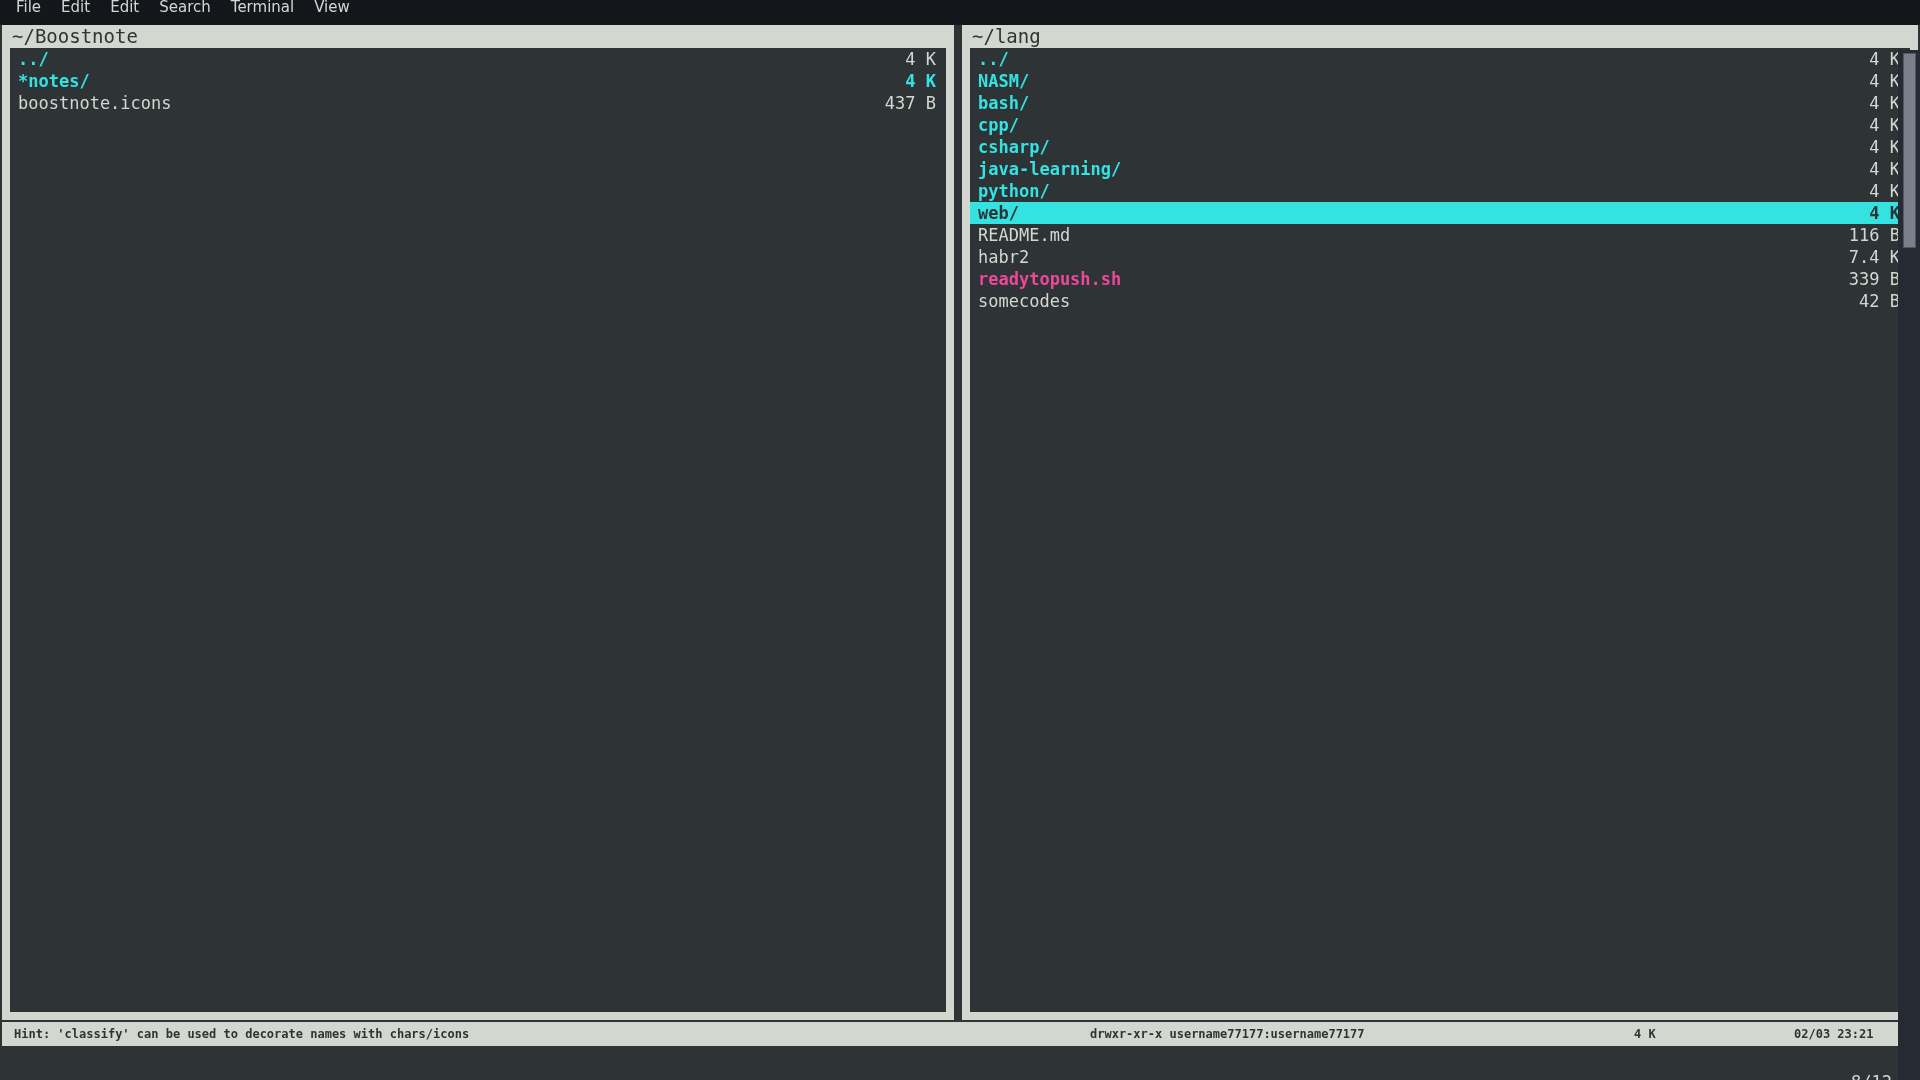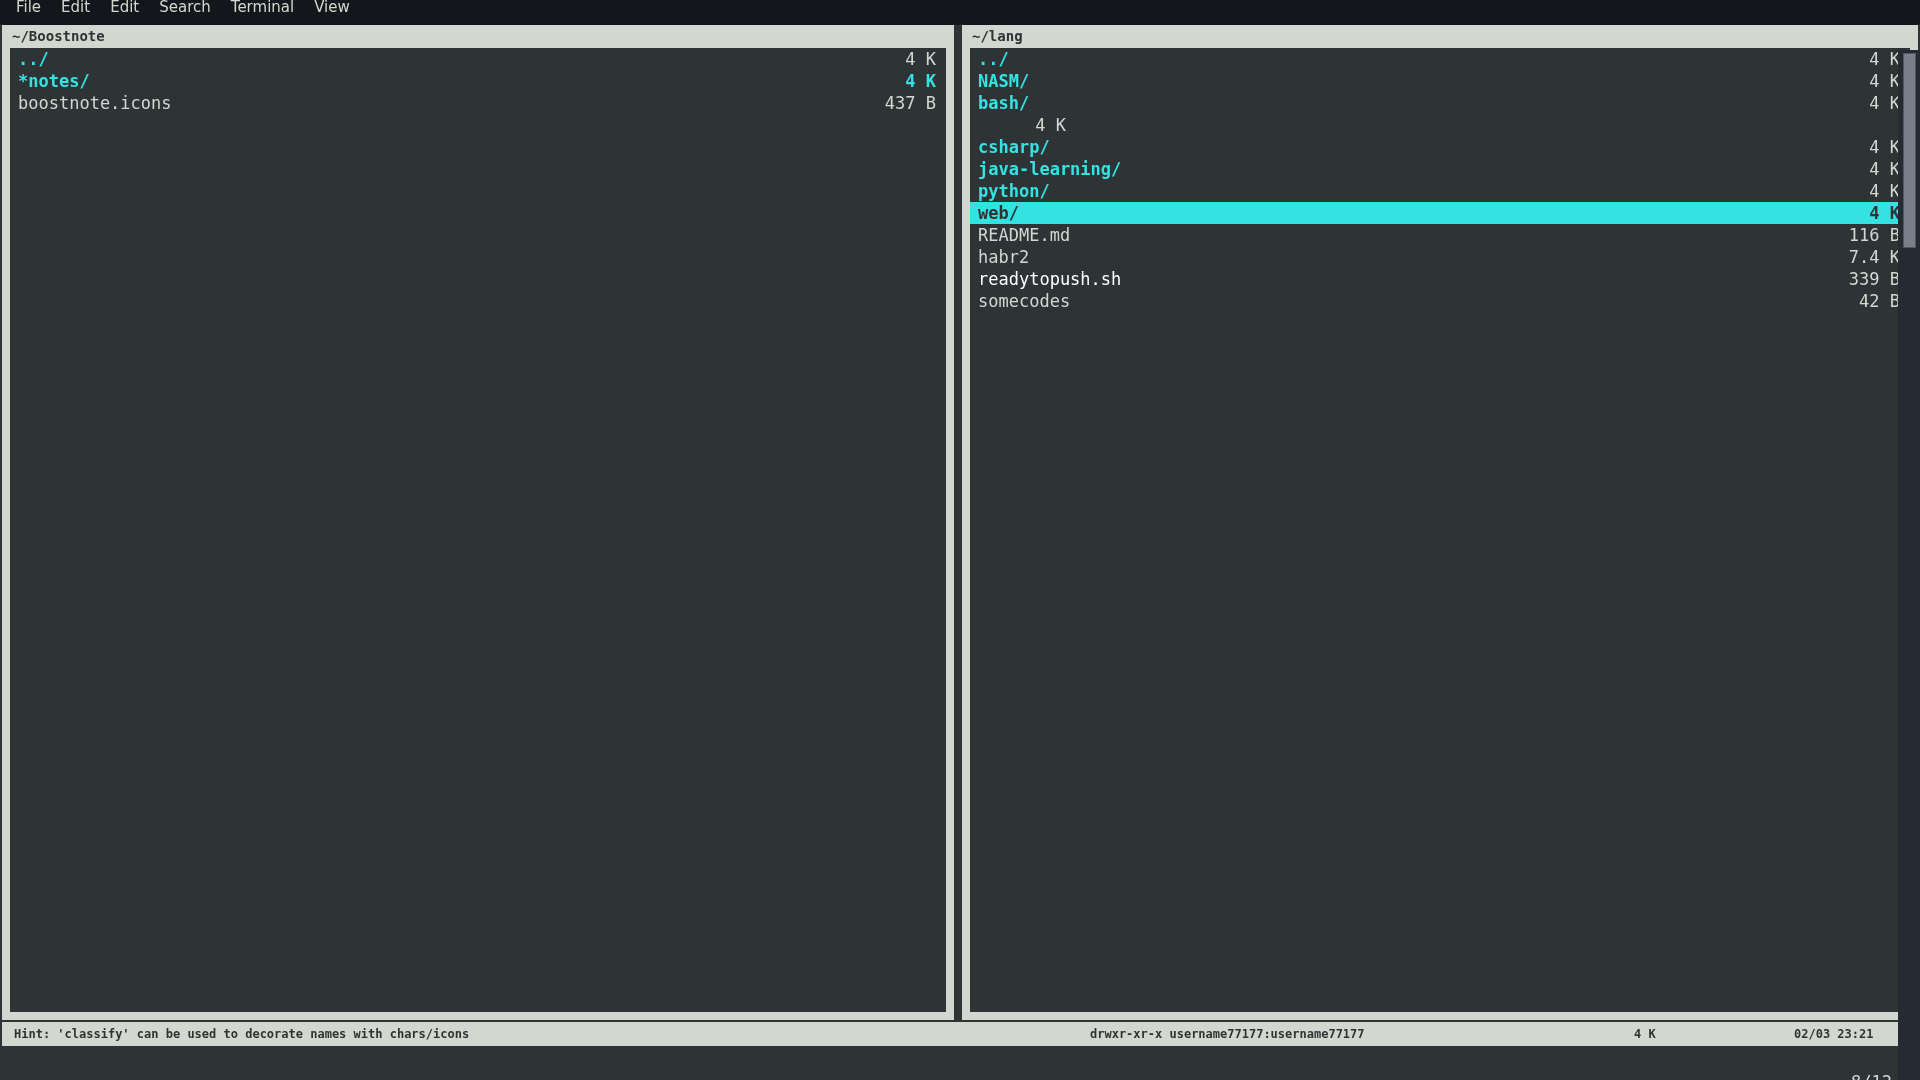--- a/index.html
+++ b/index.html
@@ -53,22 +53,22 @@
   }
   .panel-left  { left: 2px;   top: 0px;  width: 952px; height: 995px; }
   .panel-right { left: 962px; top: 0px;  width: 956px; height: 995px; }
 
   .panel-title {
     position: absolute;
     top: 1px;
     height: 21px;
     line-height: 21px;
     color: #2e3436;
-    font-weight: bold;
-    font-size: 14px;
+    font-weight: normal;
+    font-size: 19px;
     white-space: pre;
   }
   .panel-left  .panel-title { left: 10px; }
   .panel-right .panel-title { left: 10px; }
 
   
   .listing {
     position: absolute;
     left: 8px;
     top: 23px;
@@ -96,21 +96,21 @@
     flex: 0 0 auto;
     width: 96px;
     text-align: right;
     padding-right: 10px;
     white-space: pre;
   }
 
   
   .c-dir   { color: #34e2e2; font-weight: bold; }
   .c-file  { color: #d3d7cf; }
-  .c-exec  { color: #ffffff; font-weight: normal; }
+  .c-exec  { color: #ec4899; font-weight: bold; }
   .c-size  { color: #d3d7cf; }
   .c-size-dir { color: #34e2e2; font-weight: bold; }
 
   .row.selected { background: #34e2e2; gap: 20px; }
   .row.selected .name,
   .row.selected .size { color: #2e3436; font-weight: bold; }
 
   
   .hintbar {
     position: absolute;
@@ -189,21 +189,21 @@
         <div class="row"><span class="name c-file">boostnote.icons</span><span class="size c-size">437 B</span></div>
       </div>
   </div>
 
   <div class="panel-frame panel-right">
     <div class="panel-title">~/lang</div>
     <div class="listing" id="right-listing">
         <div class="row"><span class="name c-dir">../</span><span class="size c-size">4 K</span></div>
         <div class="row"><span class="name c-dir">NASM/</span><span class="size c-size">4 K</span></div>
         <div class="row"><span class="name c-dir">bash/</span><span class="size c-size">4 K</span></div>
-        <div class="row"><span class="size c-size">4 K</span></div>
+        <div class="row"><span class="name c-dir">cpp/</span><span class="size c-size">4 K</span></div>
         <div class="row"><span class="name c-dir">csharp/</span><span class="size c-size">4 K</span></div>
         <div class="row"><span class="name c-dir">java-learning/</span><span class="size c-size">4 K</span></div>
         <div class="row"><span class="name c-dir">python/</span><span class="size c-size">4 K</span></div>
         <div class="row selected"><span class="name c-dir">web/</span><span class="size c-size">4 K</span></div>
         <div class="row"><span class="name c-file">README.md</span><span class="size c-size">116 B</span></div>
         <div class="row"><span class="name c-file">habr2</span><span class="size c-size">7.4 K</span></div>
         <div class="row"><span class="name c-exec">readytopush.sh</span><span class="size c-size">339 B</span></div>
         <div class="row"><span class="name c-file">somecodes</span><span class="size c-size">42 B</span></div>
       </div>
   </div>

